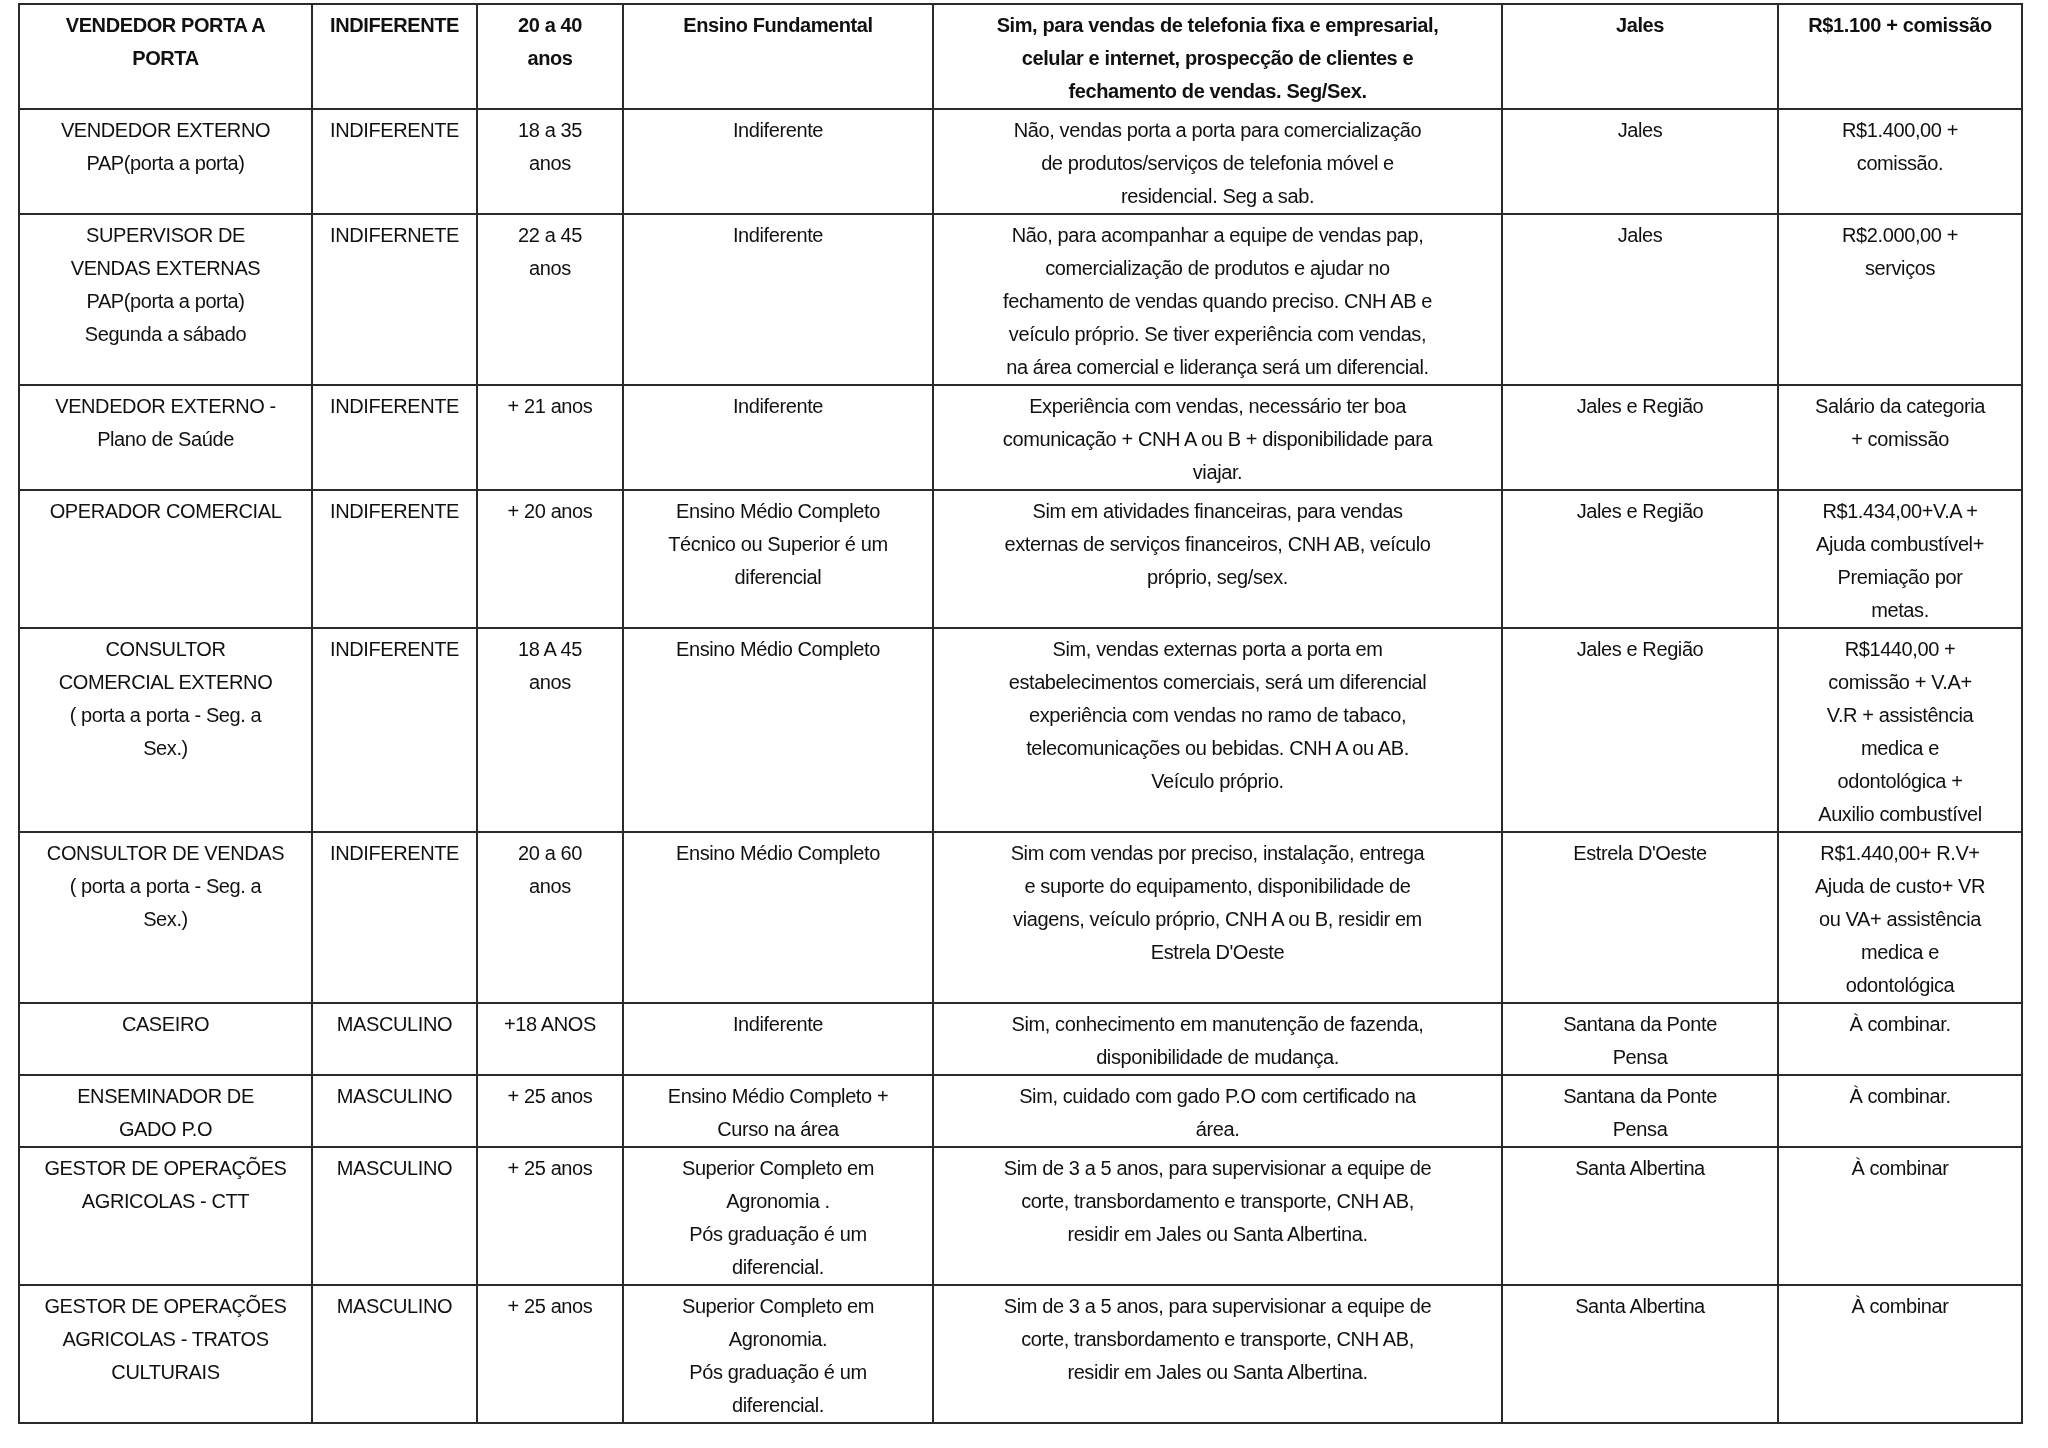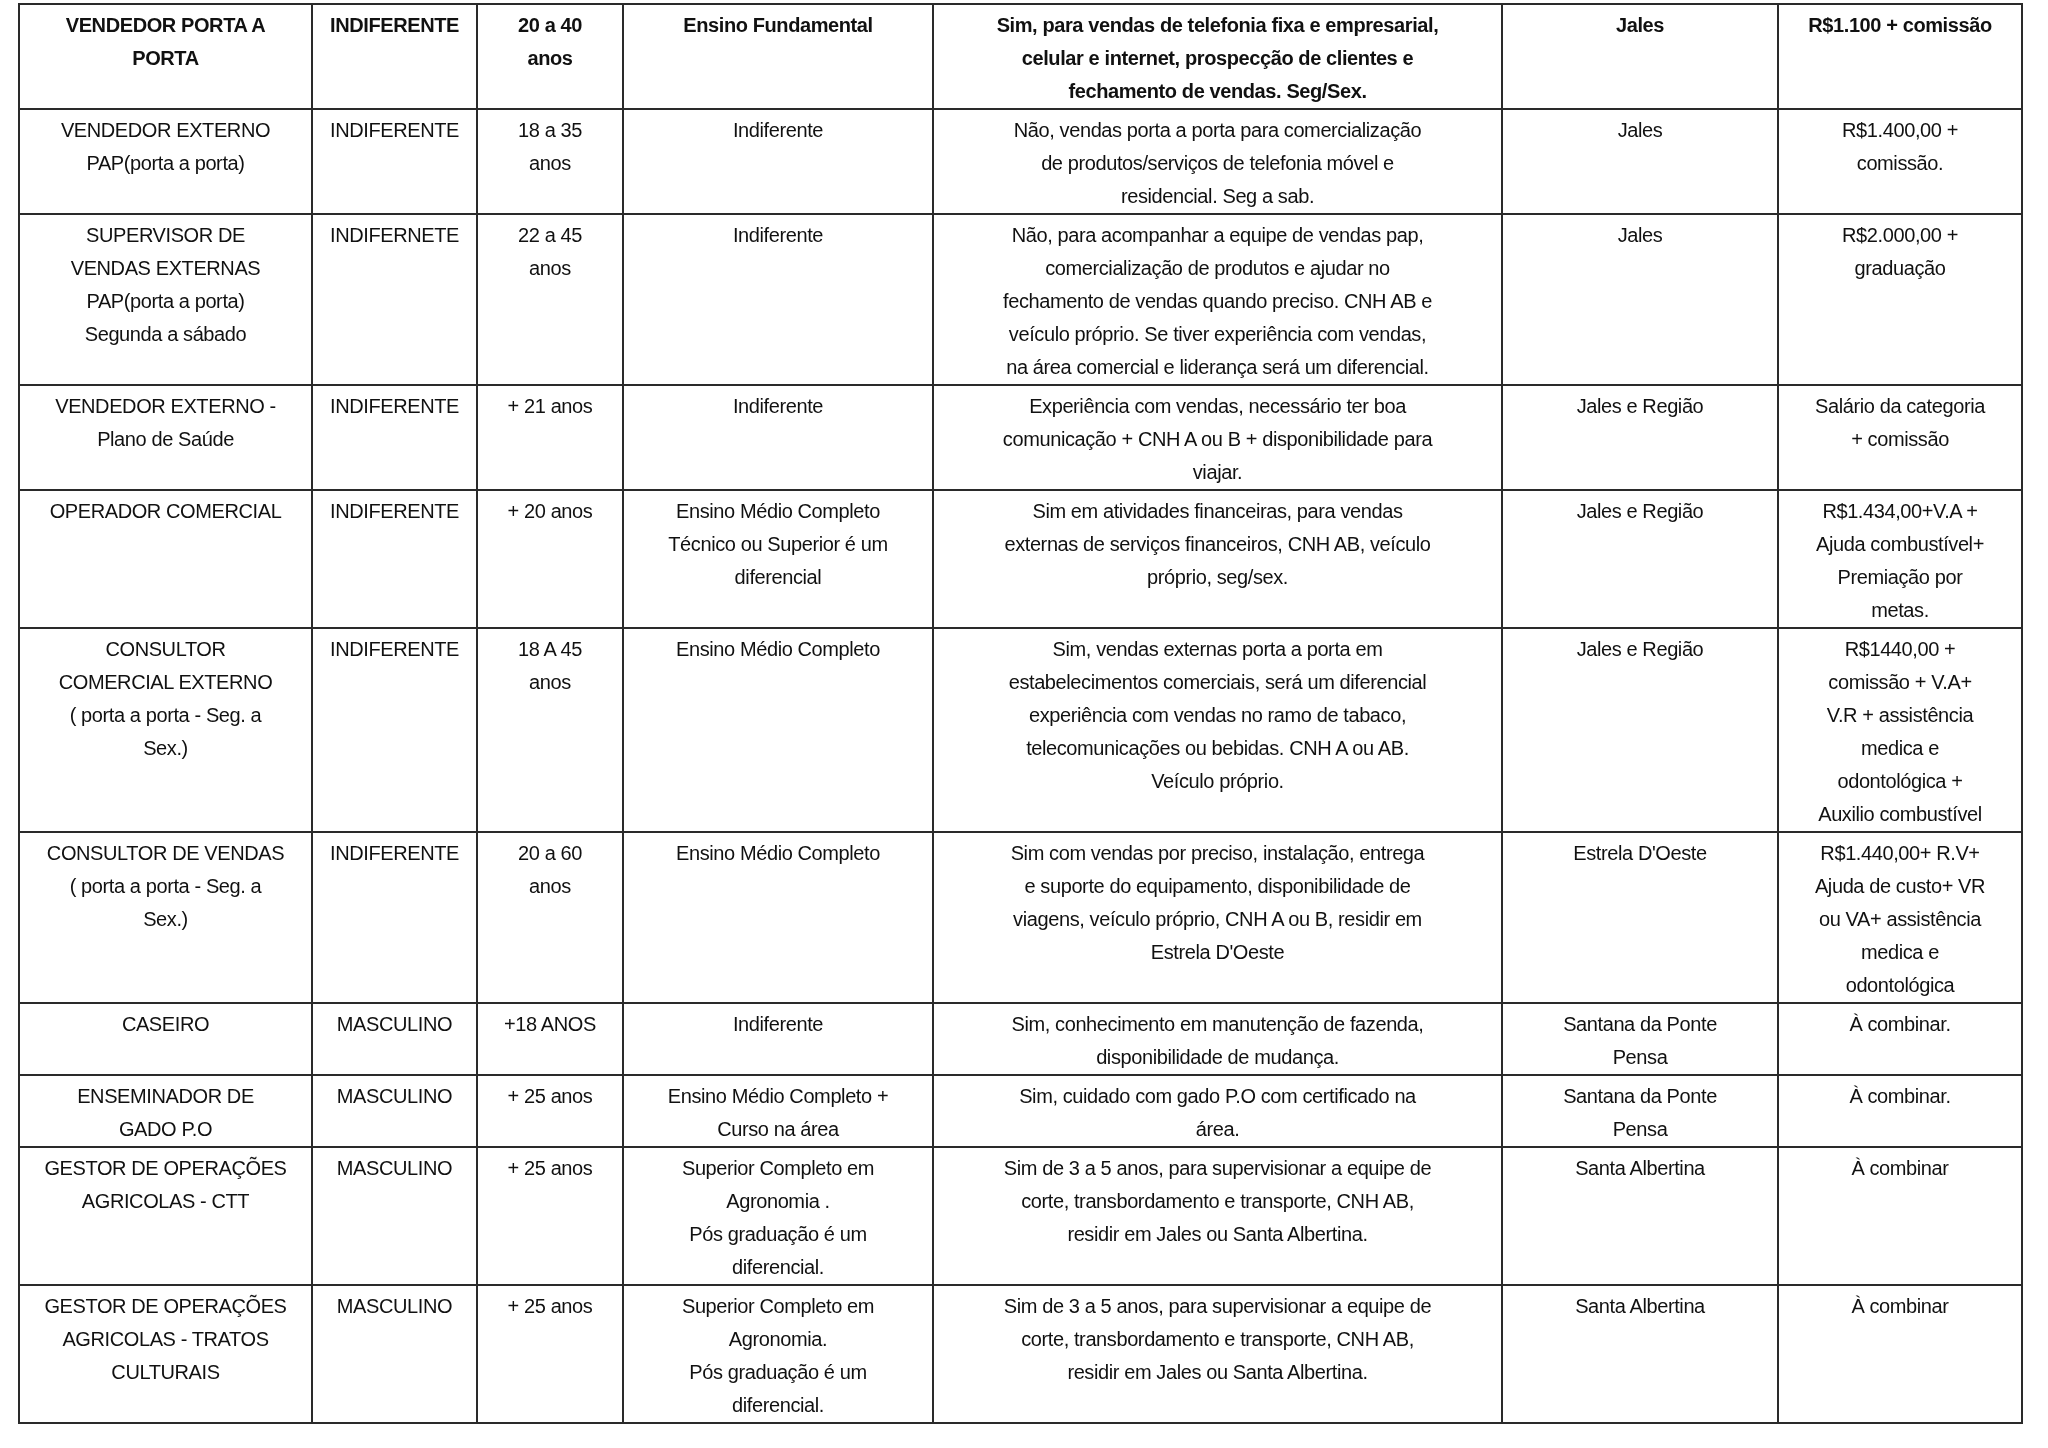--- a/index.html
+++ b/index.html
@@ -93,21 +93,21 @@
       <td>22 a 45
 anos</td>
       <td>Indiferente</td>
       <td>Não, para acompanhar a equipe de vendas pap,
 comercialização de produtos e ajudar no
 fechamento de vendas quando preciso. CNH AB e
 veículo próprio. Se tiver experiência com vendas,
 na área comercial e liderança será um diferencial.</td>
       <td>Jales</td>
       <td>R$2.000,00 +
-graduação</td>
+serviços</td>
     </tr>
     <tr style="height: 98px; padding-left: 20px;">
       <td>VENDEDOR EXTERNO -
 Plano de Saúde</td>
       <td>INDIFERENTE</td>
       <td>+ 21 anos</td>
       <td>Indiferente</td>
       <td>Experiência com vendas, necessário ter boa
 comunicação + CNH A ou B + disponibilidade para
 viajar.</td>

